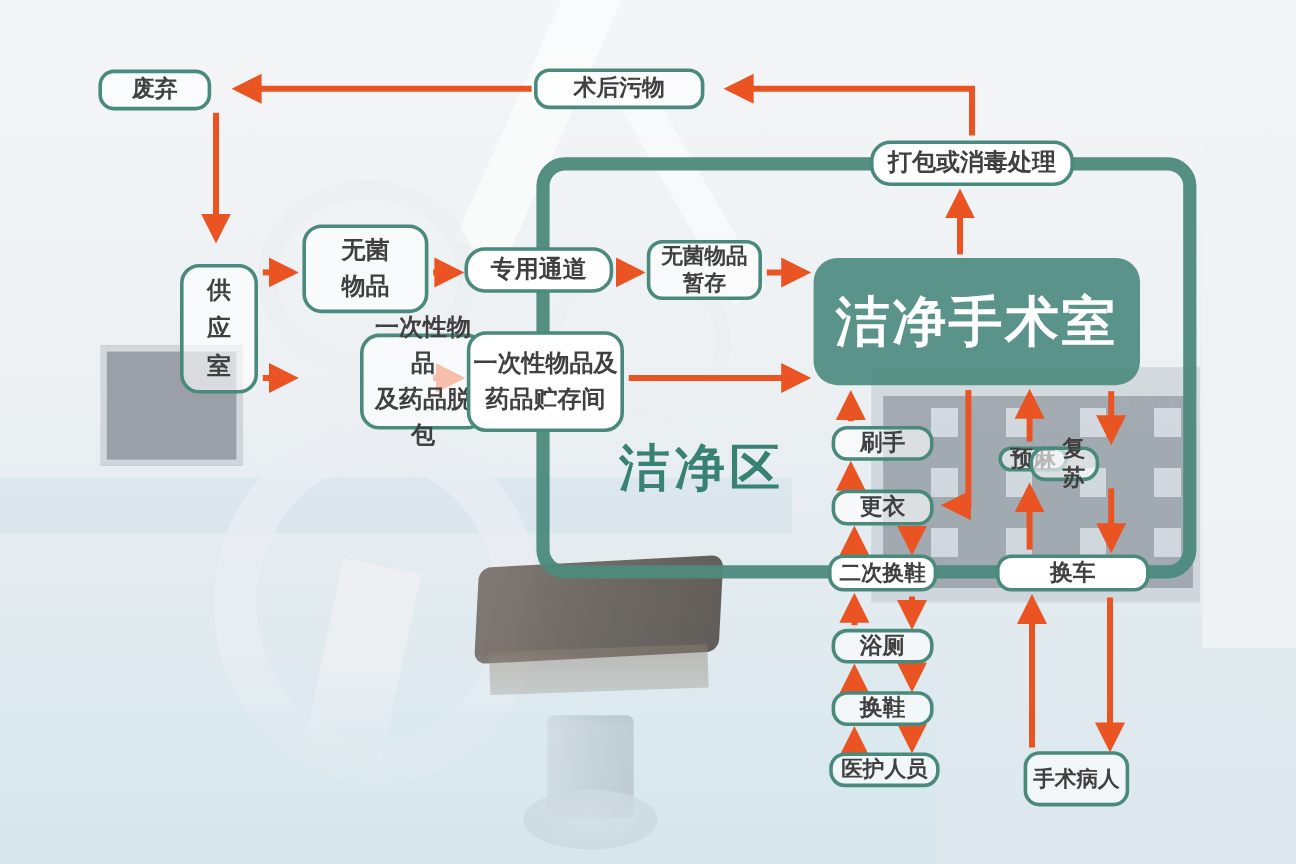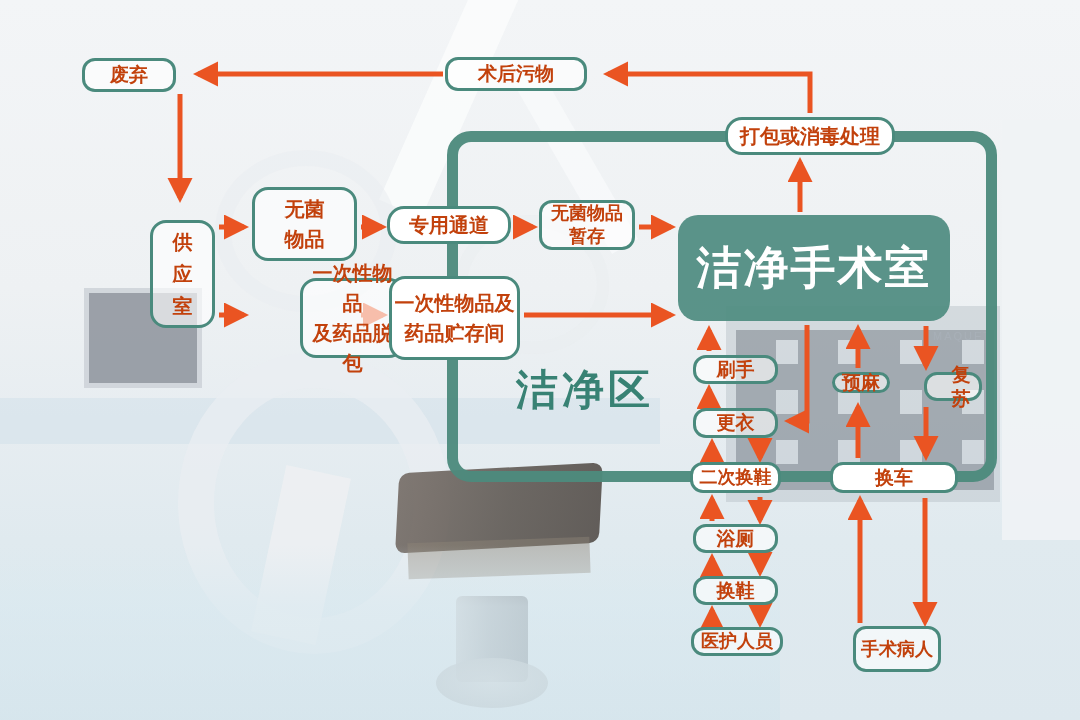--- a/index.html
+++ b/index.html
@@ -36,37 +36,37 @@
   
   .zone-rect{position:absolute;left:447px;top:131px;width:550px;height:351px;
     border:11px solid rgba(77,138,125,.96);border-radius:24px;box-sizing:border-box;}
   .zone-label{position:absolute;left:500px;top:362px;width:170px;text-align:center;
     font-size:42px;font-weight:800;color:#388274;letter-spacing:4px;white-space:nowrap;}
   
   svg.arrows{position:absolute;inset:0;}
   
   .node{position:absolute;box-sizing:border-box;display:flex;align-items:center;justify-content:center;
     border:3px solid #4a8a7d;border-radius:13px;background:rgba(255,255,255,.62);
-    color:#c2410c;font-size:19px;font-weight:700;text-align:center;white-space:pre-line;line-height:1.25;}
+    color:#404040;font-size:19px;font-weight:700;text-align:center;white-space:pre-line;line-height:1.25;}
   .node.solid{background:#fff;}
   .n-waste{left:82px;top:58px;width:94px;height:34px;}
   .n-postop{left:445px;top:57px;width:142px;height:34px;}
   .n-pack{left:725px;top:117px;width:170px;height:38px;font-size:20px;border-radius:17px;}
   .n-supply{left:150px;top:220px;width:65px;height:108px;font-size:20px;line-height:1.6;border-radius:16px;}
   .n-sterile{left:252px;top:187px;width:105px;height:74px;font-size:20px;line-height:1.5;border-radius:16px;}
   .n-channel{left:387px;top:206px;width:124px;height:38px;font-size:20px;border-radius:17px;}
   .n-tempstore{left:539px;top:200px;width:96px;height:50px;font-size:18px;line-height:1.3;}
   .n-cleanor{left:678px;top:215px;width:272px;height:106px;background:rgba(79,140,128,.93);border:none;
     color:#fff;font-size:45px;font-weight:800;letter-spacing:2px;border-radius:20px;}
   .n-unpack{left:252px;top:278px;width:105px;height:80px;font-size:20px;line-height:1.5;border-radius:16px;margin-left:48px;}
   .n-storage{left:389px;top:276px;width:131px;height:84px;font-size:20px;line-height:1.5;border-radius:16px;}
   .n-scrub{left:693px;top:355px;width:85px;height:29px;}
   .n-gowning{left:693px;top:408px;width:85px;height:30px;}
   .n-pre{left:832px;top:372px;width:58px;height:21px;}
-  .n-recovery{left:924px;top:372px;width:58px;height:29px;padding-left:16px;}
+  .n-recovery{left:858px;top:372px;width:58px;height:29px;padding-left:16px;}
   .n-secondshoe{left:690px;top:462px;width:91px;height:31px;font-size:18px;}
   .n-cart{left:830px;top:462px;width:128px;height:31px;}
   .n-bath{left:693px;top:524px;width:85px;height:29px;}
   .n-shoe{left:693px;top:576px;width:85px;height:29px;}
   .n-staff{left:691px;top:627px;width:92px;height:29px;font-size:18px;}
   .n-patient{left:853px;top:626px;width:88px;height:46px;font-size:18px;}
 </style>
 </head>
 <body>
 

